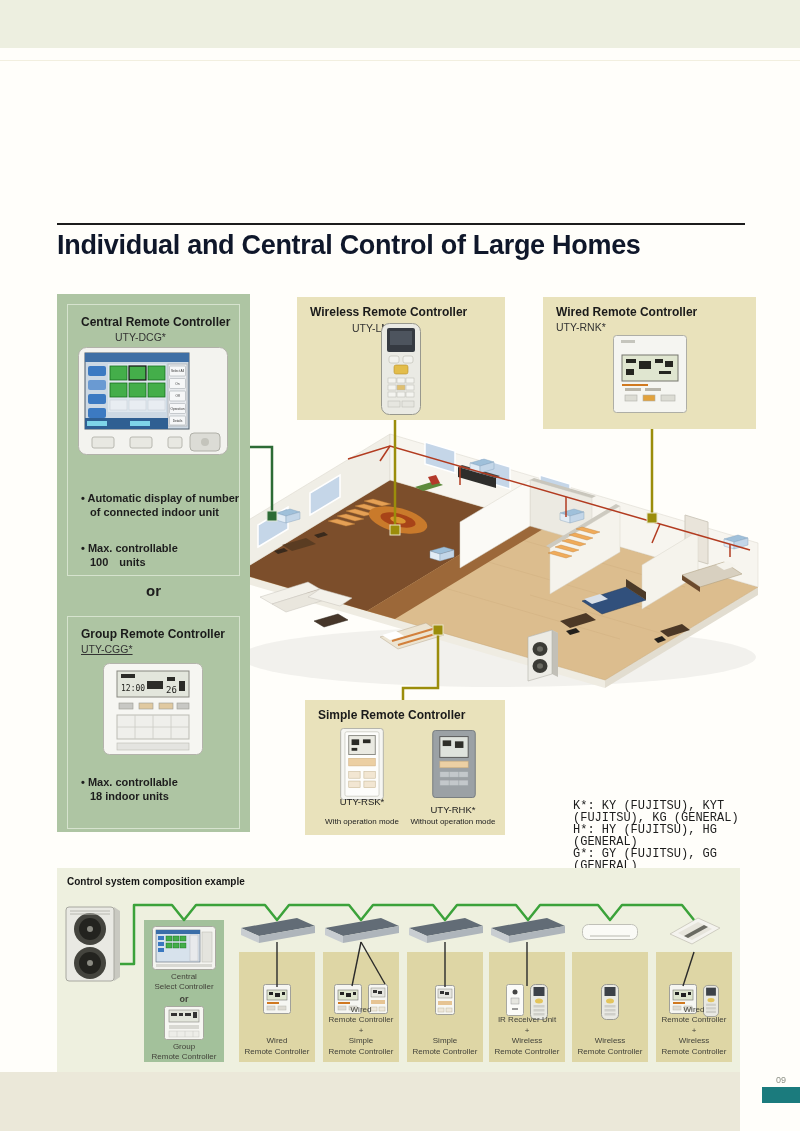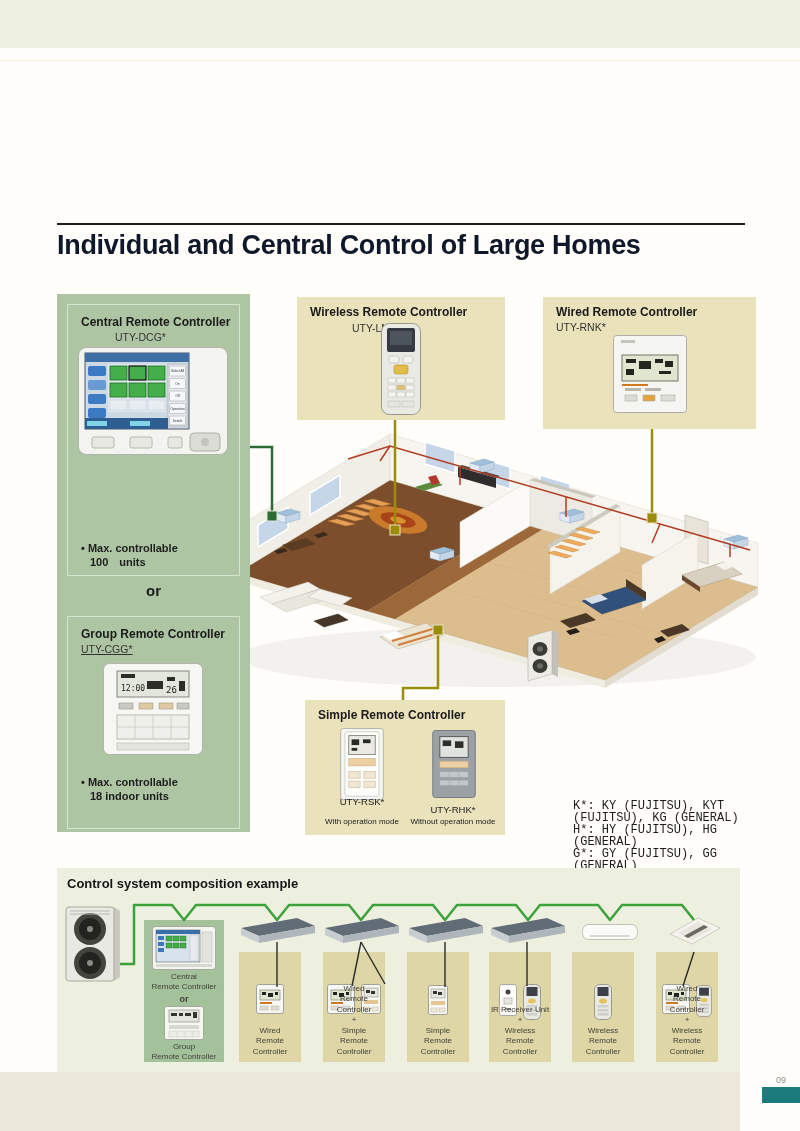--- a/index.html
+++ b/index.html
@@ -20,25 +20,25 @@
           white-space:pre-line;padding-left:9px;text-indent:-9px;}
   .orlabel{left:0;top:288px;width:100%;text-align:center;font-size:15px;font-weight:bold;color:#1d1d1d;}
   .tanbox{background:#e9e2bb;z-index:3;position:absolute;}
   .wirelessbox{left:297px;top:297px;width:208px;height:123px;}
   .wiredbox{left:543px;top:297px;width:213px;height:132px;}
   .simplebox{left:305px;top:700px;width:200px;height:135px;}
   .devname{font-size:9.5px;color:#222;text-align:center;}
   .devdesc{font-size:8px;color:#222;text-align:center;}
   .footnote{left:573px;top:800px;width:190px;font-size:12px;line-height:12px;color:#1c1c1c;font-family:Liberation Mono, monospace;}
   .section{left:57px;top:868px;width:683px;height:204px;background:#eef0df;z-index:1;}
-  .sectionheading{left:10px;top:8px;font-size:13px;font-weight:bold;color:#161616;}
+  .sectionheading{left:10px;top:8px;font-size:10px;font-weight:bold;color:#161616;}
   .hubbox{left:87px;top:52px;width:80px;height:142px;background:#a3c19b;display:flex;flex-direction:column;align-items:center;padding-top:6px;box-sizing:border-box;}
   .hublabel{font-size:8px;line-height:10px;text-align:center;color:#42423a;white-space:pre-line;margin-top:2px;}
   .huborlabel{font-size:9px;font-weight:bold;color:#42423a;margin:2px 0;}
-  .item{width:62px;height:110px;background:#ded6a5;position:absolute;top:84px;}
+  .item{width:76px;height:110px;background:#ded6a5;position:absolute;top:84px;}
   .itemicons{position:absolute;top:32px;left:0;right:0;display:flex;justify-content:center;gap:6px;align-items:flex-start;}
   .itemlabel{position:absolute;bottom:5px;left:1px;right:1px;font-size:8px;line-height:10.5px;
              text-align:center;color:#42423a;white-space:pre-line;}
   .bottomstrip{left:0;top:1072px;width:740px;height:59px;background:#ebe8d9;}
   .pagenum{left:764px;top:1075px;width:34px;font-size:9px;color:#8d9186;text-align:center;}
   .tealbar{left:762px;top:1087px;width:38px;height:16px;background:#1b7b7d;}
   svg{display:block;}
 </style>
 </head>
 <body>
@@ -269,20 +269,22 @@
       <rect x="9" y="74" width="20" height="5" fill="#7fd4e8"></rect>
         <rect x="52" y="74" width="20" height="5" fill="#7fd4e8"></rect>
       <g fill="#e8e8e2" stroke="#b8b8b0">
           <rect x="14" y="90" width="22" height="11" rx="2"></rect>
           <rect x="52" y="90" width="22" height="11" rx="2"></rect>
           <rect x="90" y="90" width="14" height="11" rx="2"></rect>
         </g>
       <rect x="112" y="86" width="30" height="18" rx="4" fill="#dcdcd6" stroke="#b0b0a8"></rect>
       <circle cx="127" cy="95" r="4" fill="#c4c4bc"></circle>
     </svg>
+    <div class="abs bullet" style="left:13px;top:186px;width:150px;">• Automatic display of number
+of connected indoor unit</div>
     <div class="abs bullet" style="left:13px;top:236px;width:150px;">• Max. controllable
 100 units</div>
   </div>
 
   <div class="abs orlabel">or</div>
 
   <div class="innerpanel p2">
     <div class="abs boxtitle" style="left:13px;top:10px;">Group Remote Controller</div>
     <div class="abs boxmodel" style="left:13px;top:26px;text-decoration:underline;">UTY-CGG*</div>
     <svg class="abs" style="left:35px;top:46px;" width="100" height="92" viewBox="0 0 100 92">
@@ -454,21 +456,21 @@
           <rect x="28" y="10" width="6" height="5"></rect>
         <rect x="14" y="17" width="6" height="5"></rect>
           <rect x="21" y="17" width="6" height="5"></rect>
           <rect x="28" y="17" width="6" height="5"></rect>
       </g>
       <rect x="38" y="9" width="8" height="26" fill="#e8eaec" stroke="#b8bcc0" stroke-width="0.5"></rect>
       <rect x="50" y="6" width="10" height="30" fill="#e4e4de" stroke="#b8b8b0" stroke-width="0.5"></rect>
       <rect x="4" y="38" width="56" height="3" fill="#d8d8d2"></rect>
     </svg>
     <div class="hublabel">Central
-Remote Controller</div>
+Select Controller</div>
     <div class="huborlabel">or</div>
     <svg width="40" height="34" viewBox="0 0 40 34">
       <rect x="0.5" y="0.5" width="39" height="33" rx="2" fill="#f6f6f2" stroke="#a8a8a0"></rect>
       <rect x="5" y="4" width="30" height="12" fill="#e3e6dc" stroke="#888880" stroke-width="0.6"></rect>
       <g fill="#333">
           <rect x="7" y="7" width="6" height="3"></rect>
           <rect x="15" y="7" width="4" height="3"></rect>
           <rect x="21" y="7" width="6" height="3"></rect>
           <rect x="29" y="6" width="4" height="6"></rect>
         </g>

